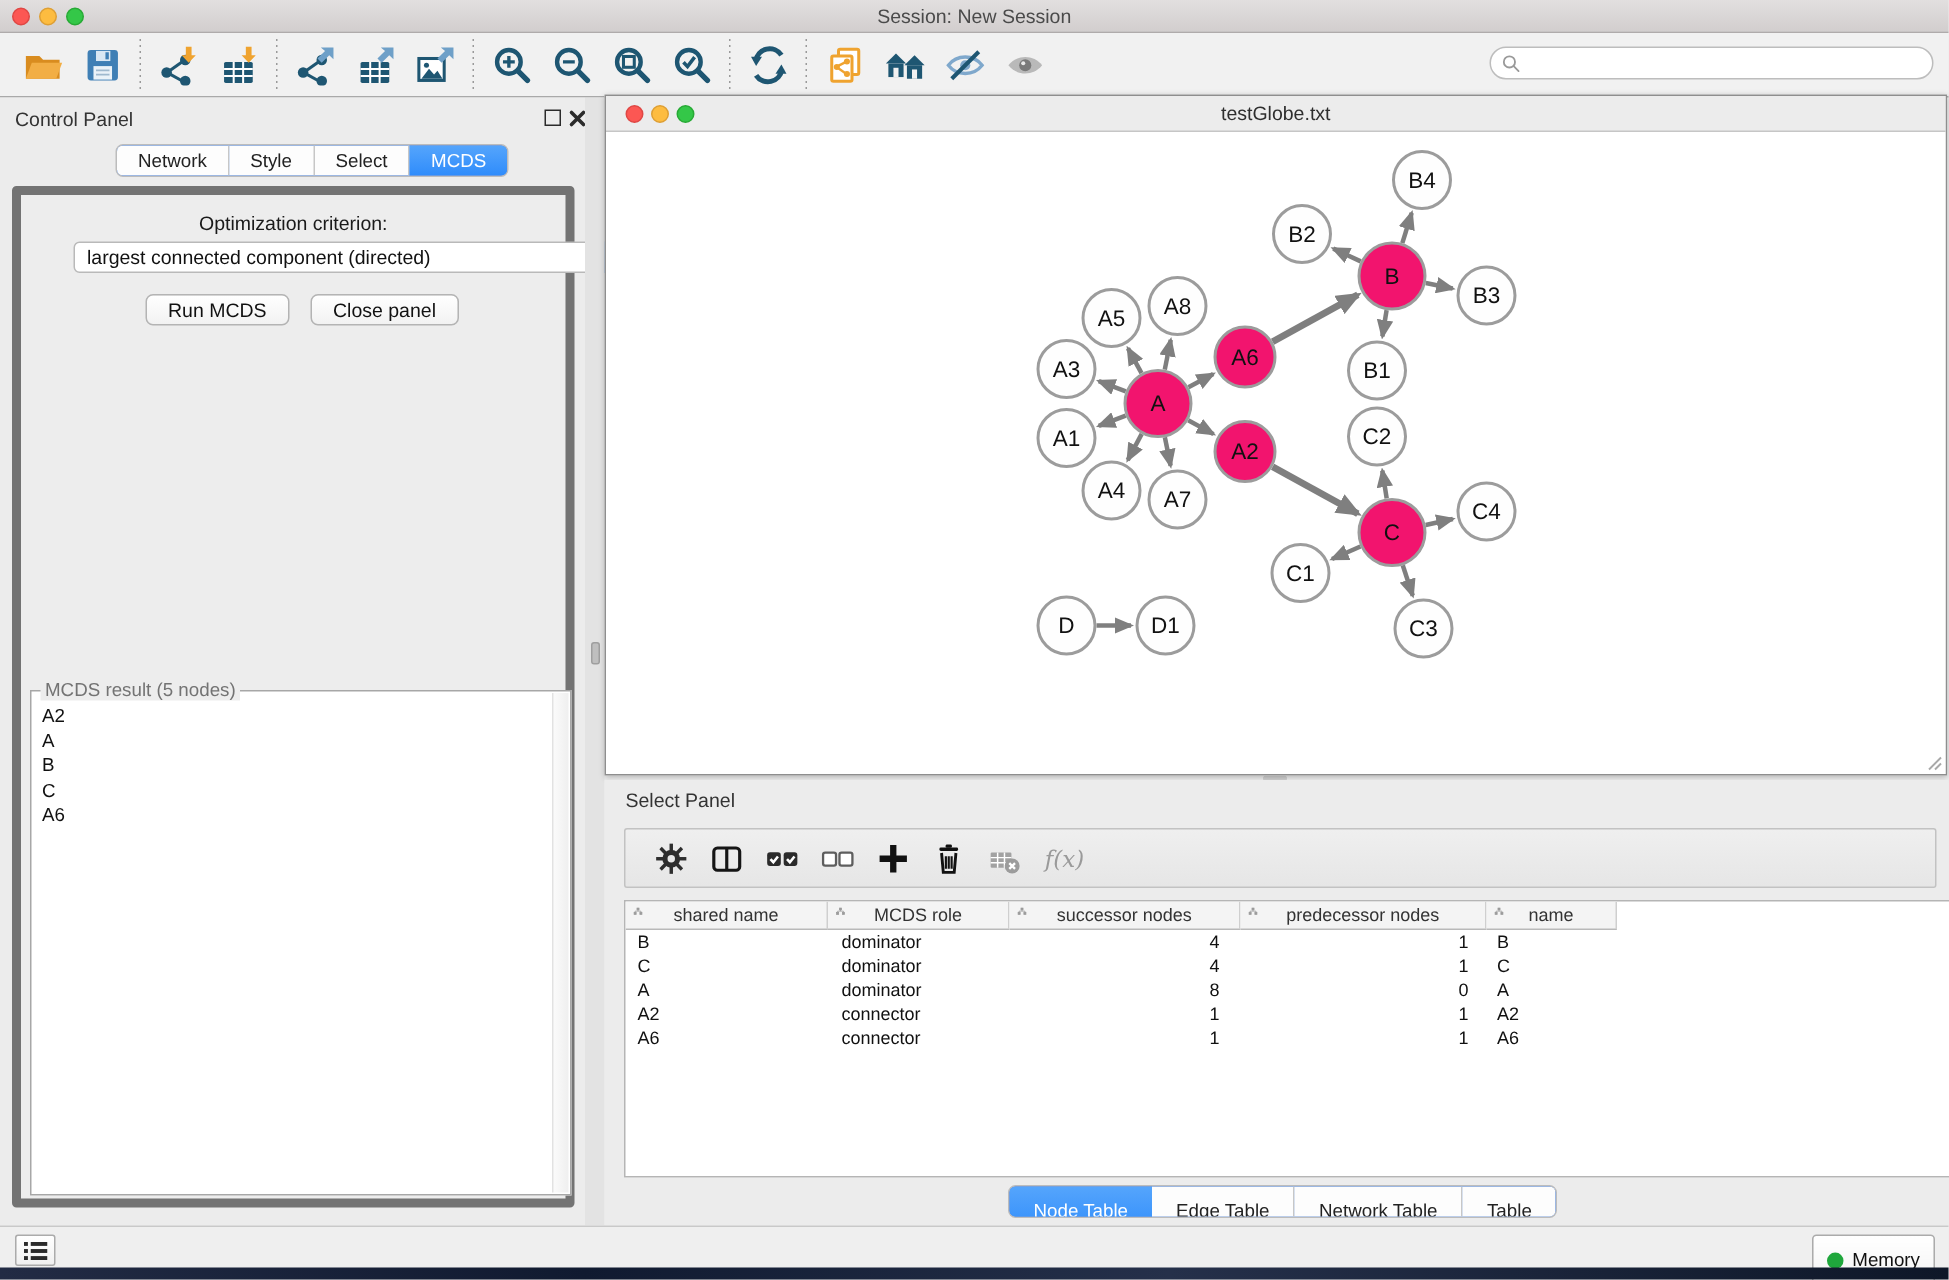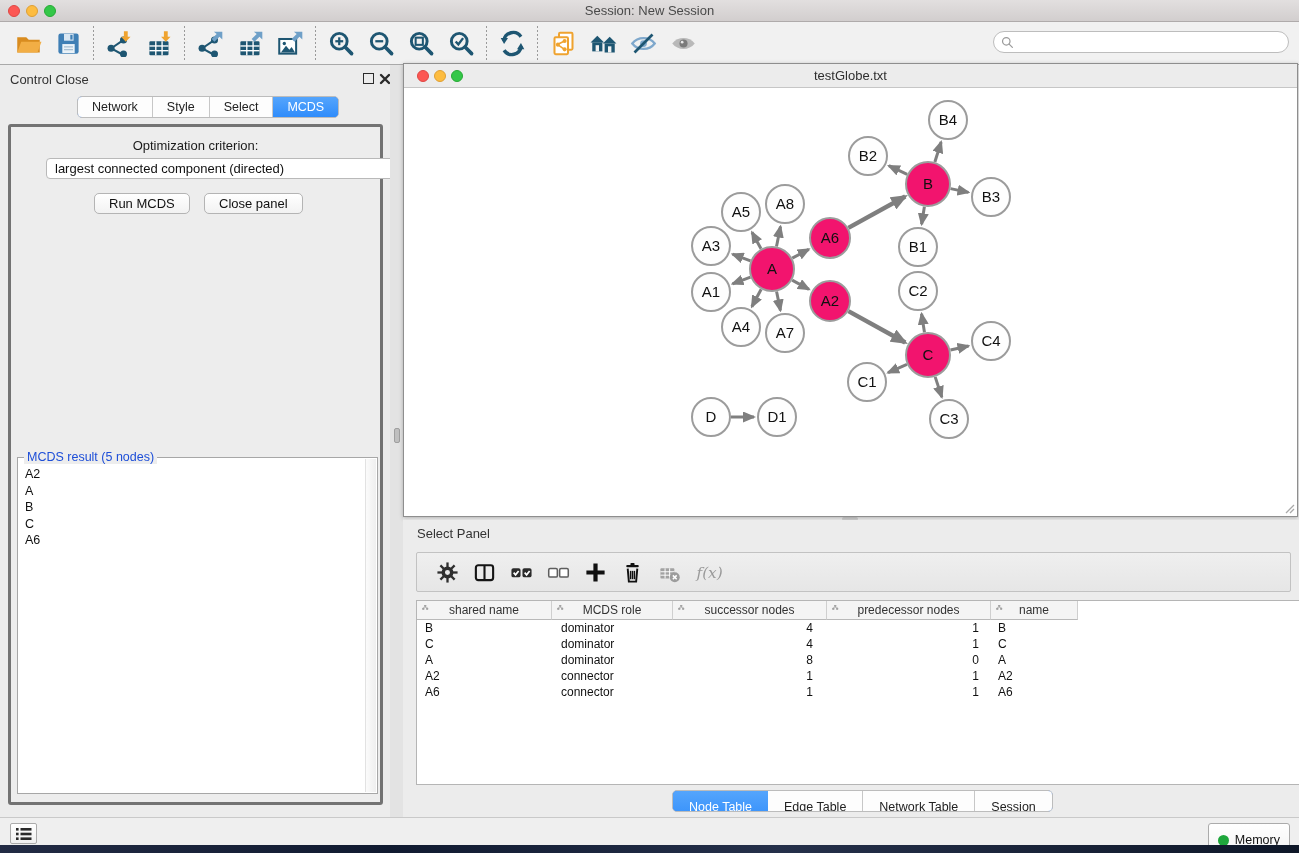--- a/index.html
+++ b/index.html
@@ -36,35 +36,35 @@
   .float-icon { position:absolute; width:11px; height:11px; border:1.6px solid #2B2B2B; top:8px; }
   .close-icon { position:absolute; width:12px; height:12px; top:8px; }
   .seg-tabs { position:absolute; display:flex; border:1px solid #BCBCBC; border-radius:5px; background:#3b82f6; overflow:hidden; height:22px; }
   .seg-tab { font-size:12.5px; color:#222; display:flex; align-items:center; justify-content:center;
     border-right:1px solid #C7C7C7; background:#FDFDFD; cursor:default; }
   .seg-tab:last-child { border-right:none; }
   .seg-tab.active { background:linear-gradient(#55A5FC,#2F8CFB); color:#fff; border-right:none; }
   .ctrl-tabs { left:77px; top:31px; }
   .ctrl-tabs .seg-tab { padding:0 14px; }
   .ctrl-content { position:absolute; left:8px; top:59px; width:375px; height:681px;
-    border:3px solid #737373; border-radius:3px; background:#EDEDED; }
+    border:6px solid #737373; border-radius:3px; background:#EDEDED; }
   .opt-label { position:absolute; left:0; width:100%; top:11px; text-align:center; font-size:13px; color:#1A1A1A; }
   .select-box { position:absolute; left:35px; top:31px; width:370px; height:21px; background:#fff;
     border:1px solid #B9B9B9; border-radius:4px; font-size:13px; color:#111; display:flex; align-items:center; }
   .select-text { flex:1; padding-left:8px; white-space:nowrap; overflow:hidden; }
   .select-stepper { width:20px; height:21px; margin-right:-1px; border-radius:0 4px 4px 0;
     background:linear-gradient(#6FB5FD,#2E86F3); display:flex; flex-direction:column; align-items:center; justify-content:center; gap:2px; }
   .chev-up { width:0; height:0; border-left:4px solid transparent; border-right:4px solid transparent; border-bottom:5px solid #fff; }
   .chev-dn { width:0; height:0; border-left:4px solid transparent; border-right:4px solid transparent; border-top:5px solid #fff; }
   .push-btn { position:absolute; height:21px; background:linear-gradient(#FFFFFF,#F2F2F2);
     border:1px solid #B4B4B4; border-radius:5px; font-size:13px; color:#111;
     display:flex; align-items:center; justify-content:center; padding:0 14px; cursor:default; }
   .result-group { position:absolute; left:6px; top:330px; width:361px; height:337px;
     border:1px solid #A7A7A7; background:#fff; }
-  .result-title { position:absolute; left:6px; top:-8px; background:#EDEDED; padding:0 3px; font-size:12.5px; color:#1d4ed8; }
+  .result-title { position:absolute; left:6px; top:-8px; background:#EDEDED; padding:0 3px; font-size:12.5px; color:#737373; }
   .result-list { position:absolute; left:1px; top:8px; right:13px; bottom:1px; overflow:hidden; }
   .result-item { font-size:12.5px; color:#111; padding-left:6px; line-height:16.5px; }
   .result-scroll { position:absolute; right:1px; top:1px; bottom:1px; width:11px;
     background:linear-gradient(90deg,#FBFBFB,#EFEFEF); border-left:1px solid #E2E2E2; }
 
   
   .v-divider { position:absolute; left:390px; top:65px; width:13px; height:752px; background:#E3E3E3; }
   .v-handle { position:absolute; left:394px; top:428px; width:6px; height:15px; background:#BFBFBF; border:1px solid #9F9F9F; border-radius:2px; }
   .h-handle { position:absolute; left:842px; top:517px; width:16px; height:4px; background:#CFCFCF; border-radius:2px; }
 
@@ -285,21 +285,21 @@
   <div class="search-wrap">
     <svg viewBox="0 0 16 16">
       <circle cx="6.5" cy="6.5" r="4.6" fill="none" stroke="#9A9A9A" stroke-width="1.5"></circle>
       <line x1="10" y1="10" x2="14" y2="14" stroke="#9A9A9A" stroke-width="1.5" stroke-linecap="round"></line>
     </svg>
     <input class="search-input" placeholder="" style="">
   </div>
 
   <div class="control-panel">
     <div class="panel-header">
-      <div class="panel-title">Control Close</div>
+      <div class="panel-title">Control Panel</div>
       <div class="float-icon" style="left:363px;"></div>
       <svg class="close-icon" style="left:379px;" viewBox="0 0 12 12">
         <path d="M2 2 L10 10 M10 2 L2 10" stroke="#2B2B2B" stroke-width="2.4" stroke-linecap="round"></path>
       </svg>
     </div>
     <div class="seg-tabs ctrl-tabs" id="ctrl-tabs">
         <div class="seg-tab">Network</div>
         <div class="seg-tab">Style</div>
         <div class="seg-tab">Select</div>
         <div class="seg-tab active">MCDS</div>
@@ -634,21 +634,21 @@
             <div class="dt-cell" style="width: 164px; text-align: right; padding-left: 0px; padding-right: 12px;">1</div>
             <div class="dt-cell" style="width: 87px; text-align: left; padding-left: 7px; padding-right: 0px;">A6</div>
           </div>
         </div>
       <div class="dt-scroll"></div>
     </div>
     <div class="seg-tabs bottom-tabs" id="bottom-tabs">
         <div class="seg-tab active">Node Table</div>
         <div class="seg-tab">Edge Table</div>
         <div class="seg-tab">Network Table</div>
-        <div class="seg-tab">Session</div>
+        <div class="seg-tab">Table</div>
       </div>
   </div>
 
   <div class="footer">
     <div class="list-btn">
       <svg viewBox="0 0 17 14">
         <rect x="1" y="1" width="2.6" height="2.6" fill="#2A2A2A"></rect>
         <rect x="1" y="5.7" width="2.6" height="2.6" fill="#2A2A2A"></rect>
         <rect x="1" y="10.4" width="2.6" height="2.6" fill="#2A2A2A"></rect>
         <rect x="5.5" y="1" width="11" height="2.6" fill="#2A2A2A"></rect>

